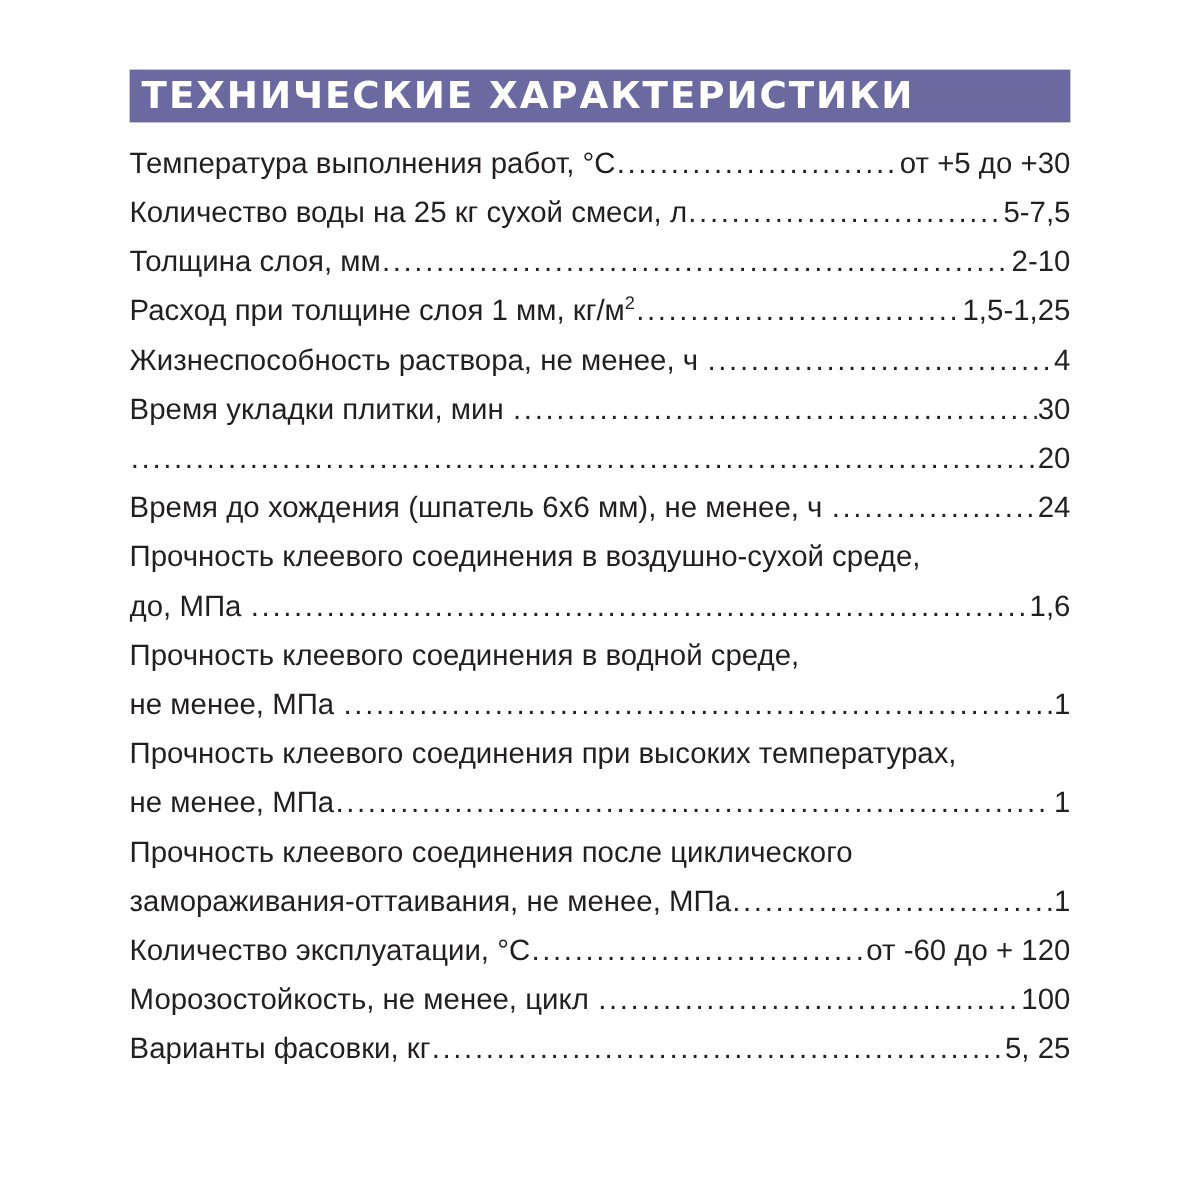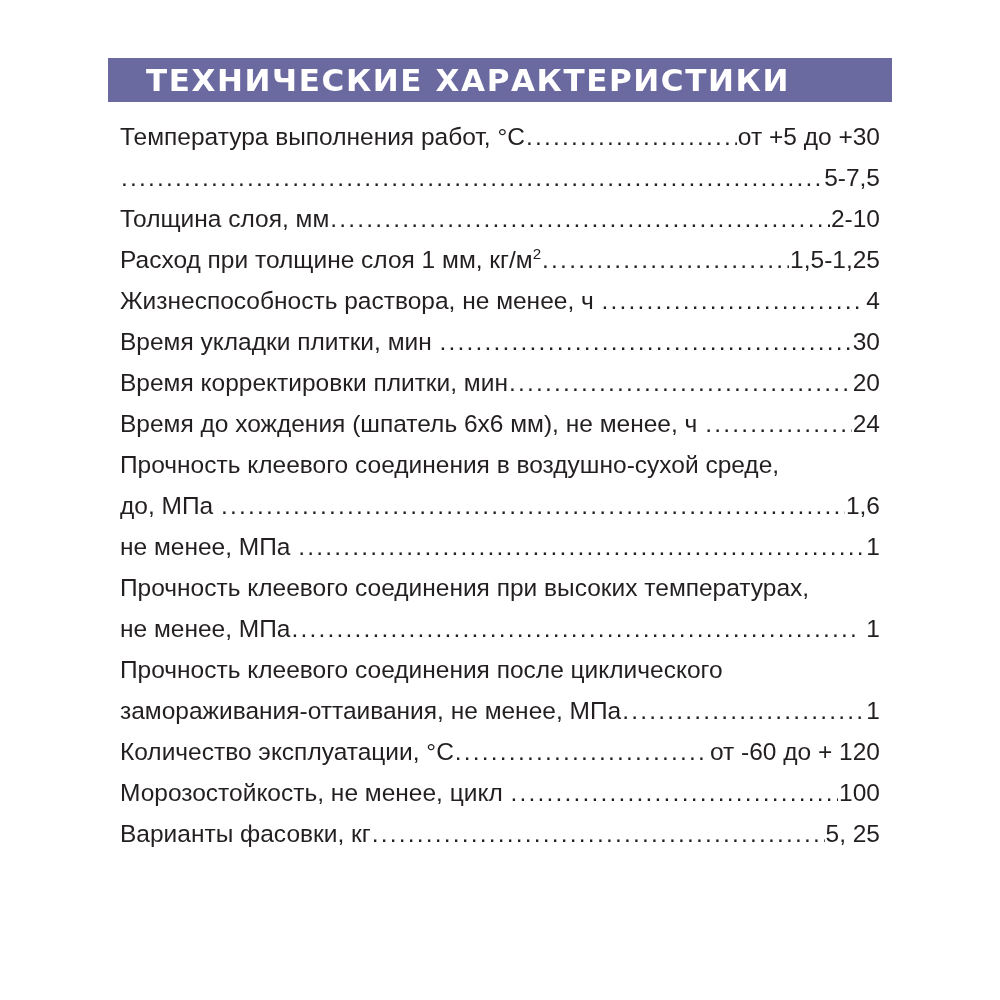--- a/index.html
+++ b/index.html
@@ -25,27 +25,27 @@
     padding: 58px 108px 0 108px;
   }
   .spec-header {
     background: #6b6aa0;
     color: #ffffff;
     font-size: 31px;
     font-weight: bold;
     letter-spacing: 1.6px;
     line-height: 44px;
     height: 44px;
-    padding: 0 0 0 38px;
+    padding: 0 0 0 10px;
     margin: 0 0 14px 0;
     white-space: nowrap;
     font-family: "DejaVu Sans", sans-serif;
   }
   .spec-list {
-    margin: 12px;
+    margin: 0;
     padding: 0;
     list-style: none;
   }
   .spec-row {
     display: block;
     font-size: 24.5px;
     line-height: 41px;
     white-space: nowrap;
     overflow: hidden;
   }
@@ -96,20 +96,21 @@
   <ul class="spec-list">
       <li class="spec-row">
         <div class="row-line">
           <span class="row-label">Температура выполнения работ, °C</span>
           <span class="row-dots"></span>
           <span class="row-value">от +5 до +30</span>
         </div>
       </li>
       <li class="spec-row">
         <div class="row-line">
+          <span class="row-label">Количество воды на 25 кг сухой смеси, л</span>
           <span class="row-dots"></span>
           <span class="row-value">5-7,5</span>
         </div>
       </li>
       <li class="spec-row">
         <div class="row-line">
           <span class="row-label">Толщина слоя, мм</span>
           <span class="row-dots"></span>
           <span class="row-value">2-10</span>
         </div>
@@ -130,41 +131,41 @@
       </li>
       <li class="spec-row">
         <div class="row-line">
           <span class="row-label">Время укладки плитки, мин </span>
           <span class="row-dots"></span>
           <span class="row-value">30</span>
         </div>
       </li>
       <li class="spec-row">
         <div class="row-line">
-          <span class="row-label">Время корректировки плитки, мин</span>
           <span class="row-dots"></span>
           <span class="row-value">20</span>
         </div>
       </li>
       <li class="spec-row">
         <div class="row-line">
           <span class="row-label">Время до хождения (шпатель 6х6 мм), не менее, ч </span>
           <span class="row-dots"></span>
           <span class="row-value">24</span>
         </div>
       </li>
       <li class="spec-row">
         <div class="row-plain">Прочность клеевого соединения в воздушно-сухой среде,</div>
         <div class="row-line">
           <span class="row-label">до, МПа </span>
           <span class="row-dots"></span>
           <span class="row-value">1,6</span>
         </div>
       </li>
       <li class="spec-row">
+        <div class="row-plain">Прочность клеевого соединения в водной среде,</div>
         <div class="row-line">
           <span class="row-label">не менее, МПа </span>
           <span class="row-dots"></span>
           <span class="row-value">1</span>
         </div>
       </li>
       <li class="spec-row">
         <div class="row-plain">Прочность клеевого соединения при высоких температурах,</div>
         <div class="row-line">
           <span class="row-label">не менее, МПа</span>

